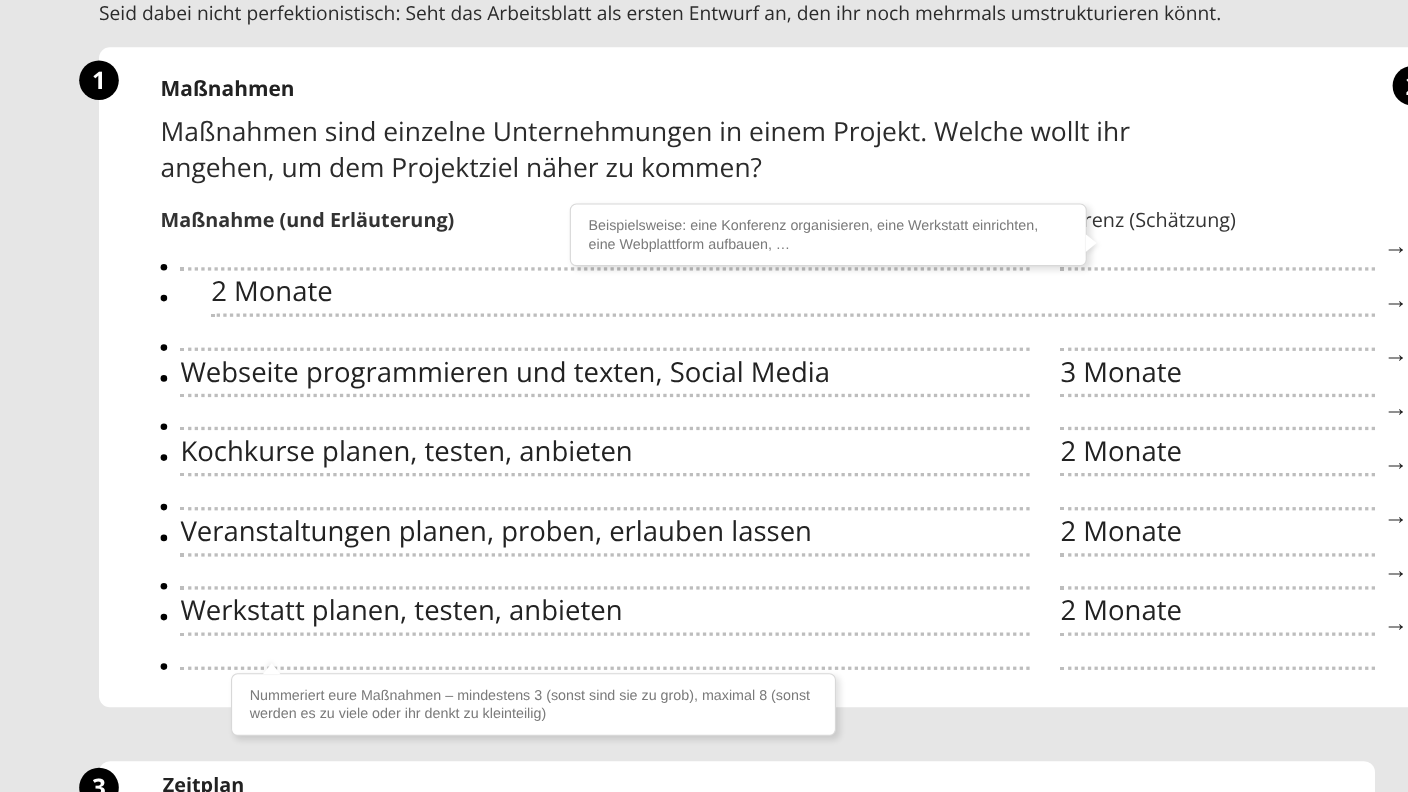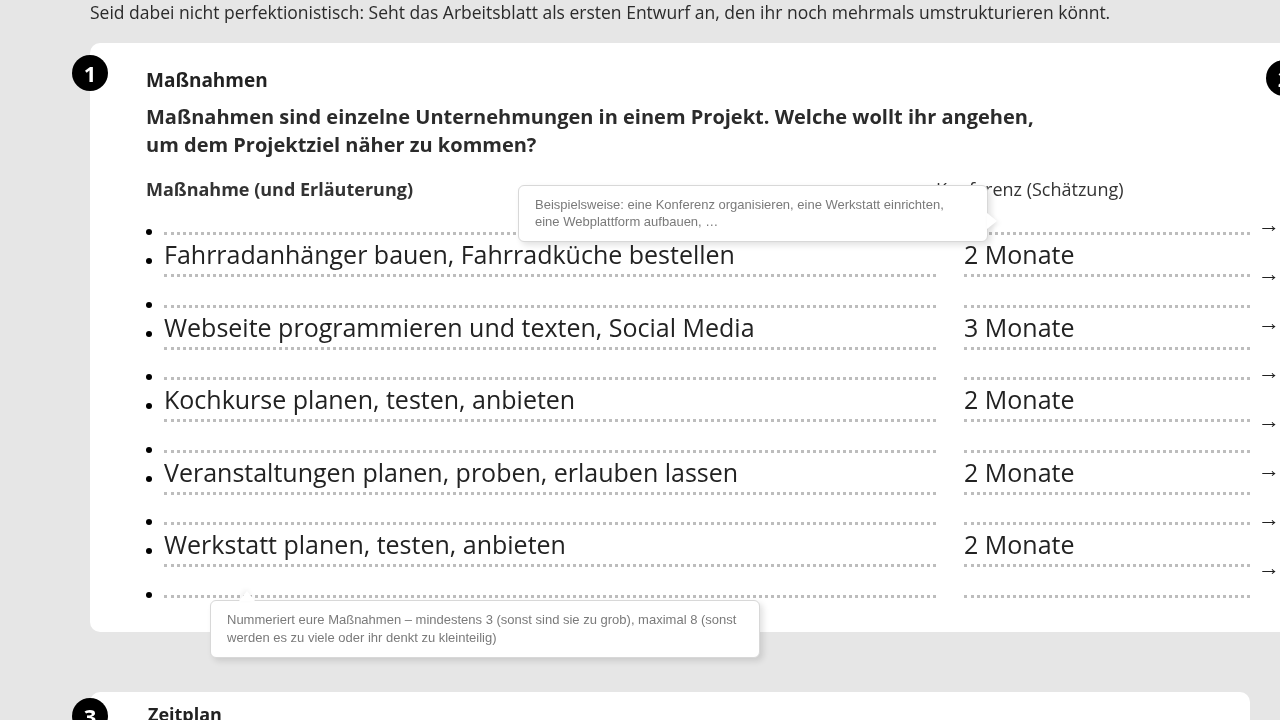--- a/index.html
+++ b/index.html
@@ -43,26 +43,25 @@
     display: flex;
     align-items: center;
     justify-content: center;
   }
   .card h2 {
     font-size: 19px;
     font-weight: 700;
     margin-bottom: 10px;
   }
   .desc {
-    font-size: 20px;
+    font-size: 24px;
     color: #2b2b2b;
     margin: 6px 0 18px 0;
     line-height: 1.4;
     max-width: 900px;
-    font-weight: bold;
   }
   .col-headers {
     display: flex;
     font-size: 18px;
     color: #333;
     margin-bottom: 12px;
   }
   .col-headers .h-action { flex: 0 0 790px; font-weight: bold; }
   .col-headers .h-time   { flex: 1; }
   .rows { position: relative; }
@@ -213,21 +212,20 @@
 
     <div class="rows" id="rows-container">
         <div class="row short">
           <div class="bullet"></div>
           <div class="dotline"></div>
           <div class="gap"></div>
           <div class="timecell"></div>
         </div>
         <div class="row">
           <div class="bullet"></div>
-          <div class="dotline">Fahrradanhänger bauen, Fahrradküche bestellen</div>
           <div class="gap"></div>
           <div class="timecell">2 Monate</div>
         </div>
         <div class="row short">
           <div class="bullet"></div>
           <div class="dotline"></div>
           <div class="gap"></div>
           <div class="timecell"></div>
         </div>
         <div class="row">

